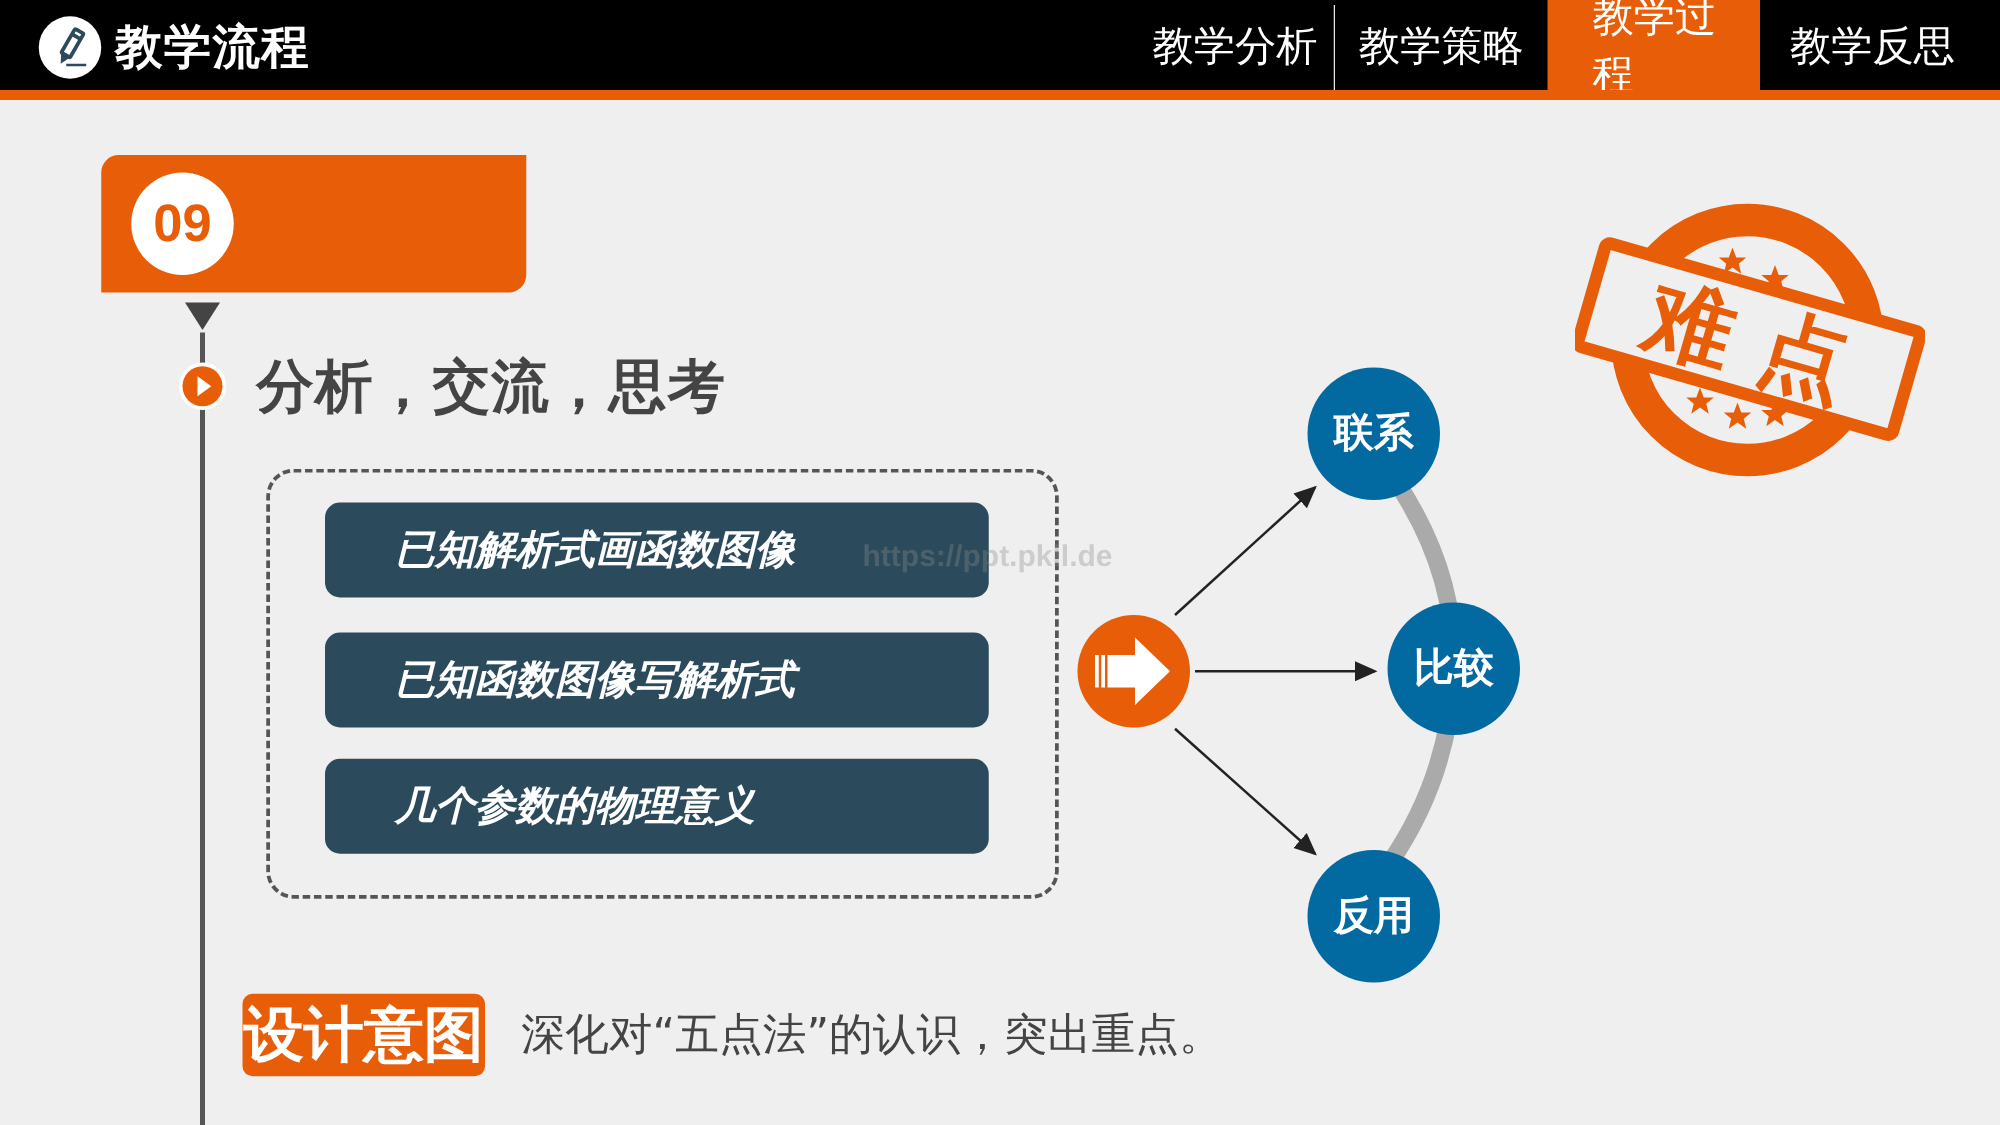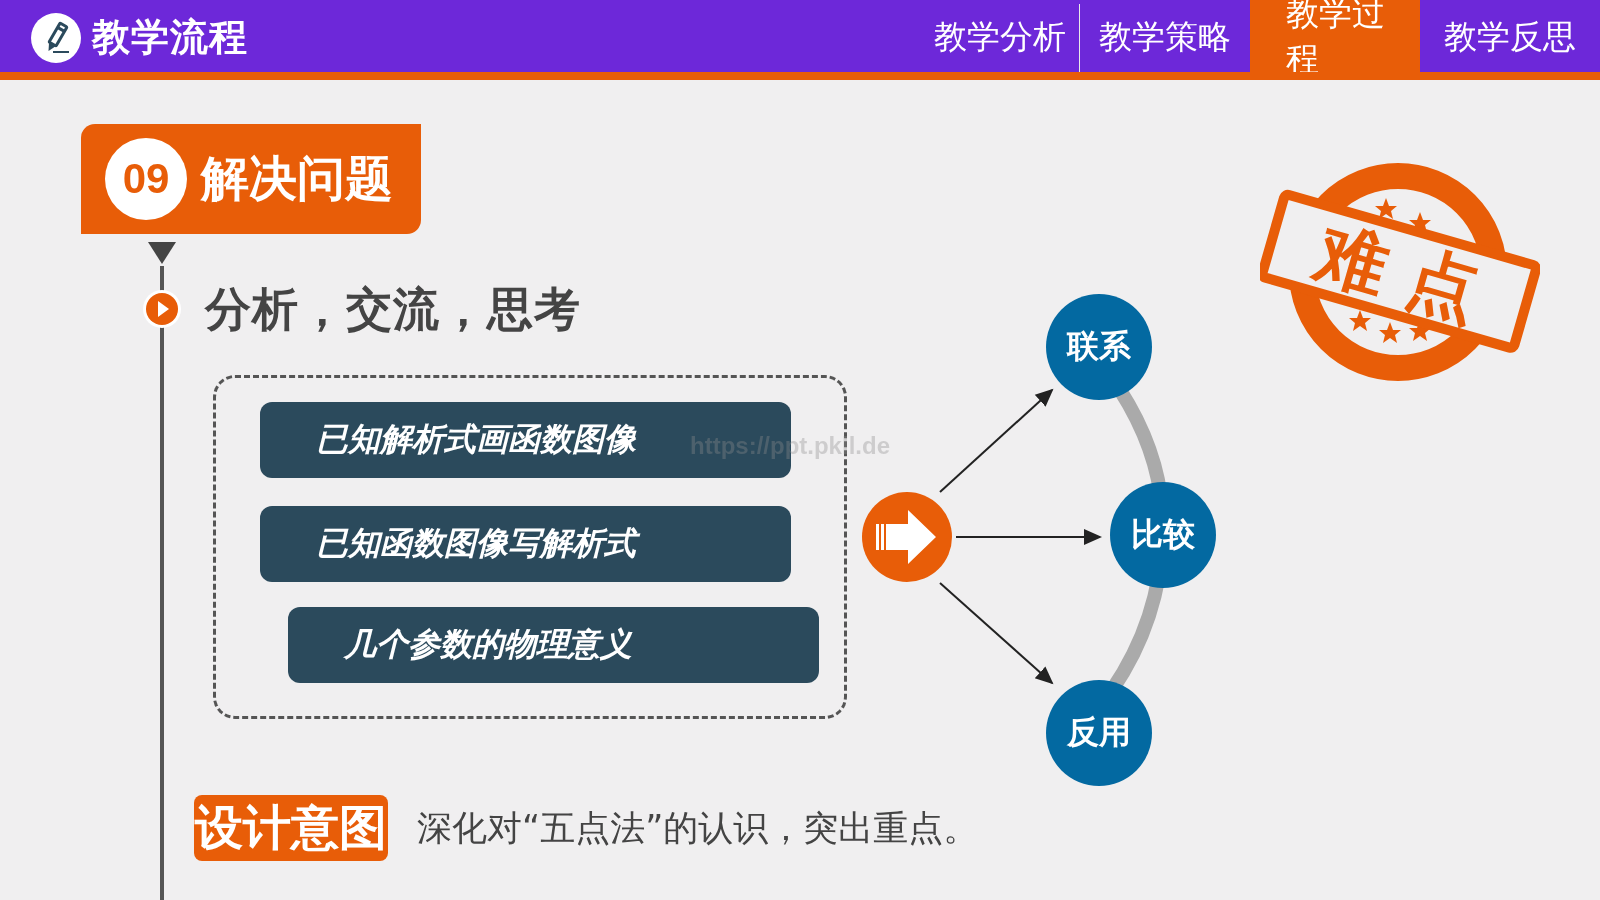--- a/index.html
+++ b/index.html
@@ -1,24 +1,24 @@
 <!DOCTYPE html>
 <html><head>
 <meta charset="utf-8">
 <style>
   * { margin:0; padding:0; box-sizing:border-box; }
   html, body { width:1600px; height:900px; overflow:hidden; }
   body { background:#f0eff0; font-family:"DejaVu Sans", "Liberation Sans", sans-serif; position:relative; color:#333; }
 
   
-  .header { position:absolute; left:0; top:0; width:1600px; height:74px; background:#6d28d9; }
+  .header { position:absolute; left:0; top:0; width:1600px; height:74px; background:#000000; }
   .header-bar { position:absolute; left:0; top:72px; width:1600px; height:8px; background:#e85d08; }
   .logo { position:absolute; left:31px; top:13px; width:50px; height:50px; border-radius:50%; background:#fff; display:flex; align-items:center; justify-content:center; }
   .app-title { position:absolute; left:92px; top:12px; font-size:38px; font-weight:bold; color:#fff; letter-spacing:1px; line-height:50px; }
-  .nav { position:absolute; right:0; top:0; height:74px; display:flex;align-items:flex-end; }
+  .nav { position:absolute; right:12px; top:0; height:74px; display:flex;align-items:flex-end; }
   .nav-item { height:74px; display:flex; align-items:center; justify-content:center; color:#fff; font-size:33px; padding:0 14px; position:relative; cursor:pointer; }
   .nav-item.sep::after { content:""; position:absolute; right:0; top:4px; width:1px; height:68px; background:#e9e9e9; }
   .nav-item.active { background:#e85d08; }
   .nav-item.n1 { width:160px; }
   .nav-item.n2 { width:170px; }
   .nav-item.n3 { width:170px;padding-left:36px; }
   .nav-item.n4 { width:180px; }
 
   
   .section-tab { position:absolute; left:81px; top:124px; width:340px; height:110px; background:#e85d08; border-radius:14px 0 14px 0; }
@@ -31,21 +31,21 @@
   .play-dot { position:absolute; left:143px; top:290px; width:38px; height:38px; border-radius:50%; background:#fff; display:flex; align-items:center; justify-content:center; }
   .play-dot .inner { width:32px; height:32px; border-radius:50%; background:#e85d08; position:relative; }
   .play-dot .inner::after { content:""; position:absolute; left:12px; top:8px; border-top:8px solid transparent; border-bottom:8px solid transparent; border-left:11px solid #fff; }
   .subheading { position:absolute; left:205px; top:284px; font-size:46px; font-weight:bold; color:#444; line-height:50px; letter-spacing:1px; }
 
   
   .dashed-box { position:absolute; left:213px; top:375px; width:634px; height:344px; border:3px dashed #555; border-radius:22px; }
   .task { position:absolute; left:260px; width:531px; height:76px; background:#2b4a5c; border-radius:12px; color:#fff; font-size:32px; font-weight:bold; display:flex; align-items:center; padding-left:56px; cursor:pointer;font-style:italic; }
   .task.t1 { top:402px; }
   .task.t2 { top:506px; }
-  .task.t3 { top:607px;margin-left:28px; }
+  .task.t3 { top:607px; }
 
   .watermark { position:absolute; left:690px; top:432px; font-size:24px; font-weight:bold; color:rgba(140,140,140,0.35); font-family:"Liberation Sans", sans-serif; }
 
   
   .diagram { position:absolute; left:0; top:0; width:1600px; height:900px; pointer-events:none; }
   .go-circle { position:absolute; left:862px; top:492px; width:90px; height:90px; border-radius:50%; background:#e85d08; }
   .node { position:absolute; width:106px; height:106px; border-radius:50%; background:#0369a1; color:#fff; font-size:32px; font-weight:bold; display:flex; align-items:center; justify-content:center; cursor:pointer; }
   .node.n-link { left:1046px; top:294px; }
   .node.n-cmp { left:1110px; top:482px; }
   .node.n-app { left:1046px; top:680px; }
@@ -77,21 +77,20 @@
     <div class="nav-item n1 sep">教学分析</div>
     <div class="nav-item n2">教学策略</div>
     <div class="nav-item n3 active">教学过程</div>
     <div class="nav-item n4">教学反思</div>
   </div>
 </div>
 <div class="header-bar"></div>
 
 <div class="section-tab">
   <div class="section-num">09</div>
-  <div class="section-title">解决问题</div>
 </div>
 
 <div class="timeline-arrow"></div>
 <div class="timeline-line"></div>
 <div class="play-dot">
     <div class="inner"></div>
   </div>
 <div class="subheading">分析，交流，思考</div>
 
 <div class="dashed-box"></div>

